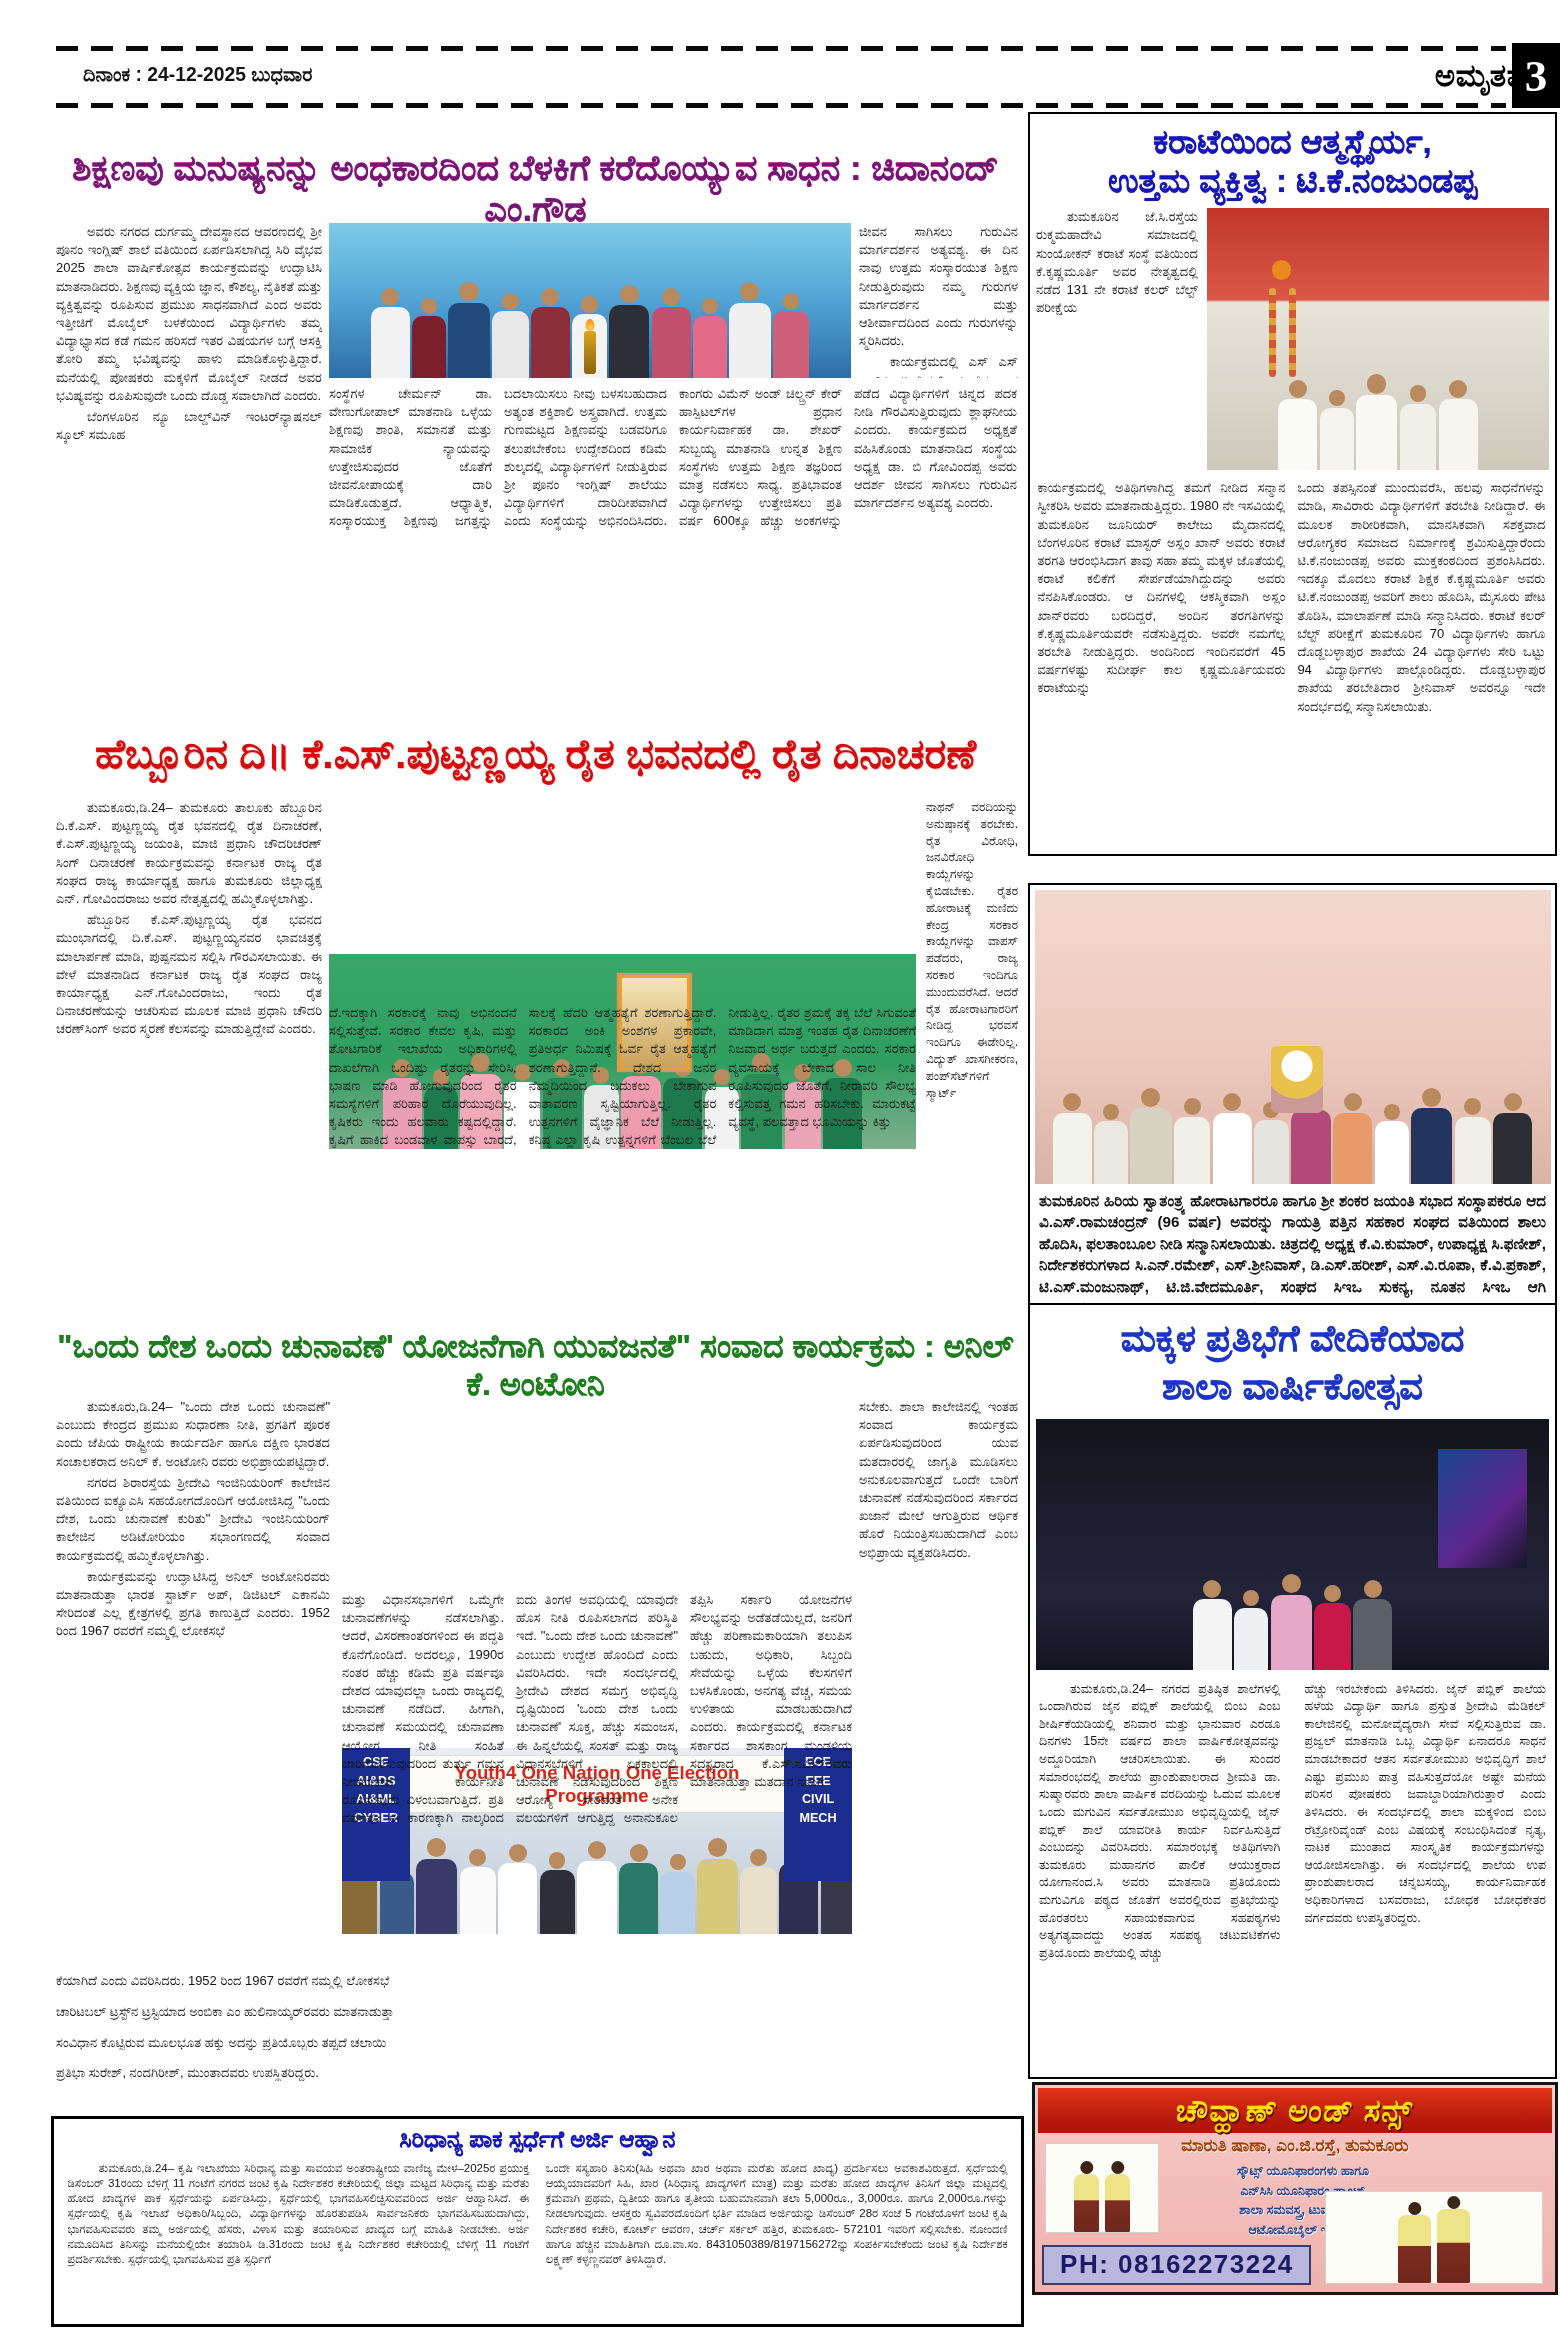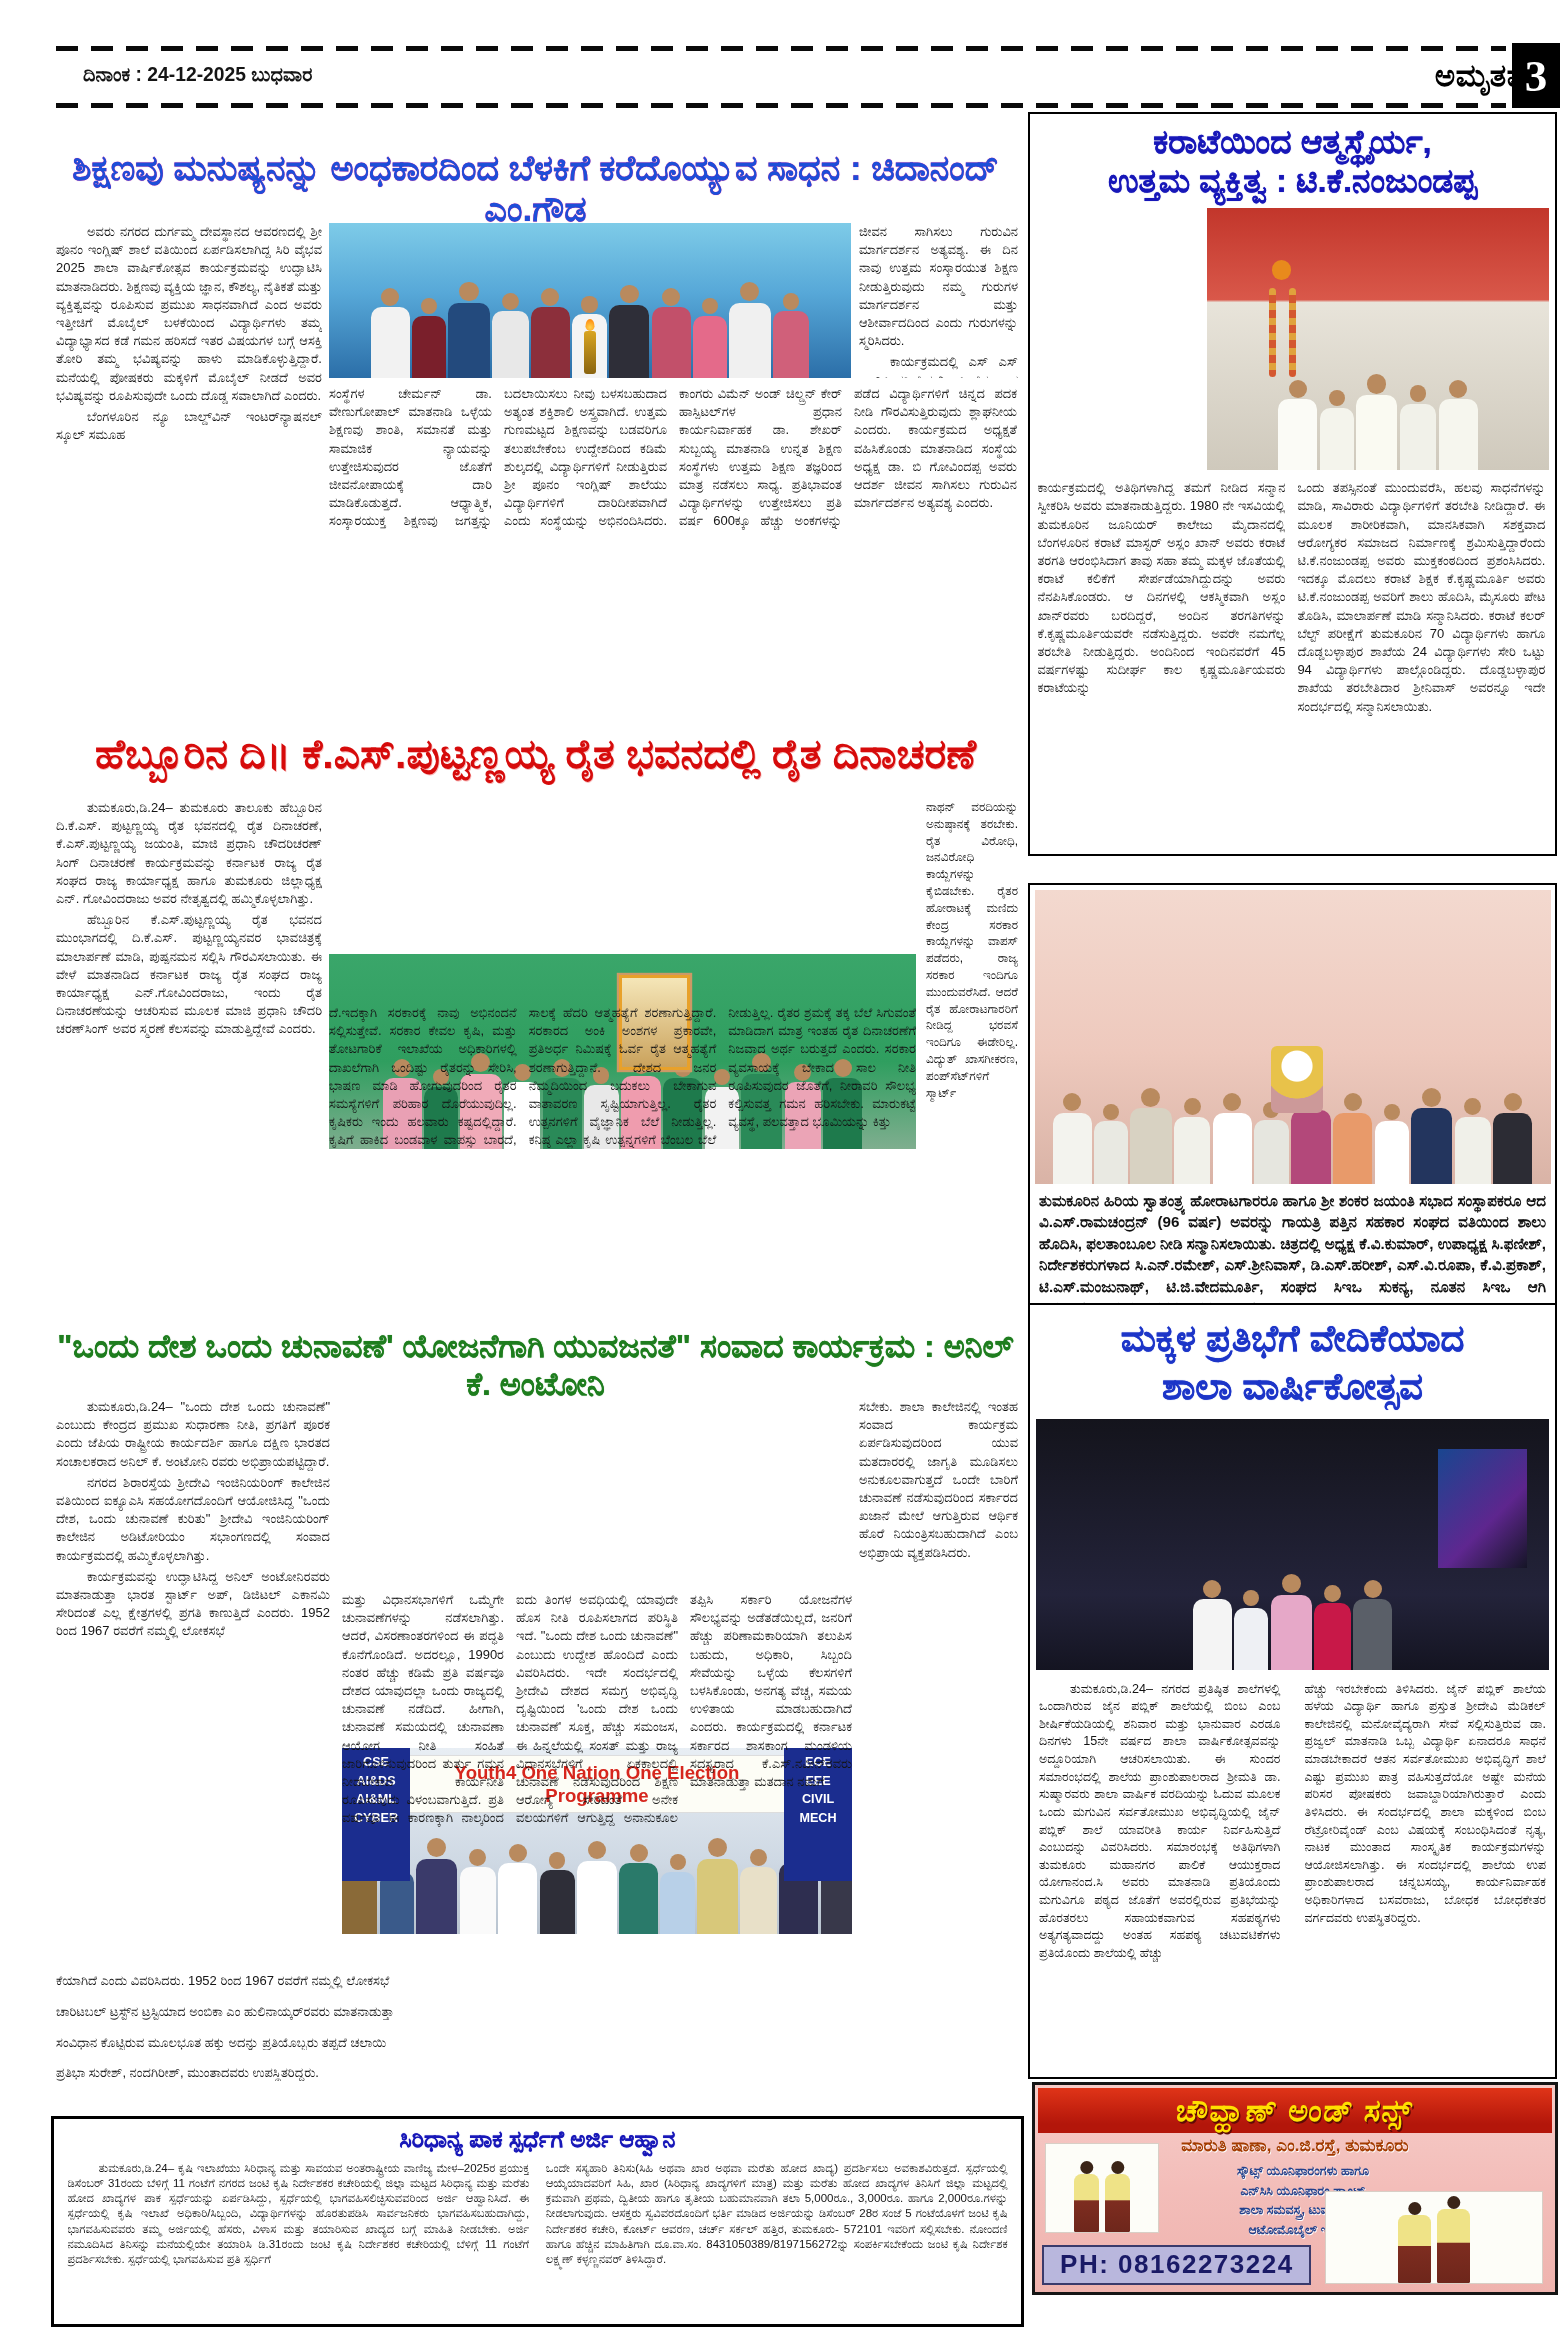--- a/index.html
+++ b/index.html
@@ -9,21 +9,21 @@
   }
   .abs{position:absolute;}
   
   .dash-rule{height:5.2px;background:repeating-linear-gradient(90deg,#0a0a0a 0 22px,transparent 22px 35px);}
   .date-line{font-size:19.3px;font-weight:bold;color:#151515;}
   .masthead{font-size:31px;font-weight:bold;color:#000;letter-spacing:0.7px;}
   .pageno-box{background:#000;color:#fff;display:flex;align-items:center;justify-content:center;
     font-family:"Liberation Serif","DejaVu Serif",serif;font-size:45px;font-weight:bold;}
   
   .hl{font-weight:bold;text-align:center;line-height:1.18;}
-  .hl-pink{color:#1d4ed8;font-size:35px;text-shadow:0 0 0.7px #ee0089;}
+  .hl-pink{color:#701a75;font-size:35px;text-shadow:0 0 0.7px #ee0089;}
   .hl-red{color:#d60b0b;font-size:41px;text-shadow:0.7px 0.7px 0 #f8b9b9;}
   .hl-green{color:#1e7d1e;font-size:32px;text-shadow:0 0 0.7px #1e7d1e;}
   .hl-blue{color:#1717b8;font-size:33px;text-shadow:0 0 0.7px #1717b8;}
   .hl-school{color:#1c35c8;font-size:37px;text-shadow:0 0 0.7px #1c35c8;}
   
   .bodytx{font-size:13px;line-height:1.40;text-align:justify;overflow:hidden;color:#141414;}
   .bodytx p{margin:0 0 3px 0;text-indent:31px;}
   .cols-3{column-count:3;column-gap:12px;}
   .cols-4{column-count:4;column-gap:12px;}
   .boxed{border:3px solid #000;background:#fff;}
@@ -133,20 +133,21 @@
 
 <div class="abs bodytx cols-4" style="left:329px;top:385px;width:688px;height:311px;">
   <p style="text-indent:0;">ಸಂಸ್ಥೆಗಳ ಚೇರ್ಮನ್ ಡಾ. ವೇಣುಗೋಪಾಲ್ ಮಾತನಾಡಿ ಒಳ್ಳೆಯ ಶಿಕ್ಷಣವು ಶಾಂತಿ, ಸಮಾನತೆ ಮತ್ತು ಸಾಮಾಜಿಕ ನ್ಯಾಯವನ್ನು ಉತ್ತೇಜಿಸುವುದರ ಜೊತೆಗೆ ಜೀವನೋಪಾಯಕ್ಕೆ ದಾರಿ ಮಾಡಿಕೊಡುತ್ತದೆ. ಆಧ್ಯಾತ್ಮಿಕ, ಸಂಸ್ಕಾರಯುಕ್ತ ಶಿಕ್ಷಣವು ಜಗತ್ತನ್ನು ಬದಲಾಯಿಸಲು ನೀವು ಬಳಸಬಹುದಾದ ಅತ್ಯಂತ ಶಕ್ತಿಶಾಲಿ ಅಸ್ತ್ರವಾಗಿದೆ. ಉತ್ತಮ ಗುಣಮಟ್ಟದ ಶಿಕ್ಷಣವನ್ನು ಬಡವರಿಗೂ ತಲುಪಬೇಕೆಂಬ ಉದ್ದೇಶದಿಂದ ಕಡಿಮೆ ಶುಲ್ಕದಲ್ಲಿ ವಿದ್ಯಾರ್ಥಿಗಳಿಗೆ ನೀಡುತ್ತಿರುವ ಶ್ರೀ ಪೂನಂ ಇಂಗ್ಲಿಷ್ ಶಾಲೆಯು ವಿದ್ಯಾರ್ಥಿಗಳಿಗೆ ದಾರಿದೀಪವಾಗಿದೆ ಎಂದು ಸಂಸ್ಥೆಯನ್ನು ಅಭಿನಂದಿಸಿದರು. ಕಾಂಗರು ವಿಮೆನ್ ಅಂಡ್ ಚಿಲ್ಡ್ರನ್ ಕೇರ್ ಹಾಸ್ಪಿಟಲ್‌ಗಳ ಪ್ರಧಾನ ಕಾರ್ಯನಿರ್ವಾಹಕ ಡಾ. ಶೇಖರ್ ಸುಬ್ಬಯ್ಯ ಮಾತನಾಡಿ ಉನ್ನತ ಶಿಕ್ಷಣ ಸಂಸ್ಥೆಗಳು ಉತ್ತಮ ಶಿಕ್ಷಣ ತಜ್ಞರಿಂದ ಮಾತ್ರ ನಡೆಸಲು ಸಾಧ್ಯ. ಪ್ರತಿಭಾವಂತ ವಿದ್ಯಾರ್ಥಿಗಳನ್ನು ಉತ್ತೇಜಿಸಲು ಪ್ರತಿ ವರ್ಷ 600ಕ್ಕೂ ಹೆಚ್ಚು ಅಂಕಗಳನ್ನು ಪಡೆದ ವಿದ್ಯಾರ್ಥಿಗಳಿಗೆ ಚಿನ್ನದ ಪದಕ ನೀಡಿ ಗೌರವಿಸುತ್ತಿರುವುದು ಶ್ಲಾಘನೀಯ ಎಂದರು. ಕಾರ್ಯಕ್ರಮದ ಅಧ್ಯಕ್ಷತೆ ವಹಿಸಿಕೊಂಡು ಮಾತನಾಡಿದ ಸಂಸ್ಥೆಯ ಅಧ್ಯಕ್ಷ ಡಾ. ಬಿ ಗೋವಿಂದಪ್ಪ ಅವರು ಆದರ್ಶ ಜೀವನ ಸಾಗಿಸಲು ಗುರುವಿನ ಮಾರ್ಗದರ್ಶನ ಅತ್ಯವಶ್ಯ ಎಂದರು.</p>
 </div>
 
 <div class="abs thinboxed" style="left:1028px;top:112px;width:525px;height:740px;">
   <div class="hl hl-blue" style="margin-top:9px;">ಕರಾಟೆಯಿಂದ ಆತ್ಮಸ್ಥೈರ್ಯ,</div>
   <div class="hl hl-blue">ಉತ್ತಮ ವ್ಯಕ್ತಿತ್ವ : ಟಿ.ಕೆ.ನಂಜುಂಡಪ್ಪ</div>
   <div style="position:relative;height:262px;margin:7.4px 6px 0 6px;">
     <div class="bodytx" style="position:absolute;left:0;top:0;width:162px;height:262px;">
+      <p>ತುಮಕೂರಿನ ಜೆ.ಸಿ.ರಸ್ತೆಯ ರುಕ್ಮಮಹಾದೇವಿ ಸಮಾಜದಲ್ಲಿ ಸುಂಯೋಕನ್ ಕರಾಟೆ ಸಂಸ್ಥೆ ವತಿಯಿಂದ ಕೆ.ಕೃಷ್ಣಮೂರ್ತಿ ಅವರ ನೇತೃತ್ವದಲ್ಲಿ ನಡೆದ 131 ನೇ ಕರಾಟೆ ಕಲರ್ ಬೆಲ್ಟ್ ಪರೀಕ್ಷೆಯ</p>
     </div>
     <div class="photo ph-karate" style="position:absolute;left:171px;top:0;width:342px;height:262px;">
       <span style="position:absolute;left:65px;top:52px;width:19.3px;height:19.3px;border-radius:50%;background:#e88a1c;"></span>
       <span style="position:absolute;left:62px;top:80px;width:7.4px;height:89px;background:repeating-linear-gradient(180deg,#e0a23c 0 7.4px,#d4572f 7.4px 15px);border-radius:3.7px;"></span>
       <span style="position:absolute;left:82px;top:80px;width:7.4px;height:89px;background:repeating-linear-gradient(180deg,#e0a23c 0 7.4px,#d4572f 7.4px 15px);border-radius:3.7px;"></span>
     <span class="person" style="--c: #fbfbf6; --s: 1;">
           <i class="ph"></i>
           <i class="pb"></i>
         </span>
         <span class="person" style="--c: #f4f4ec; --s: 0.88;">

